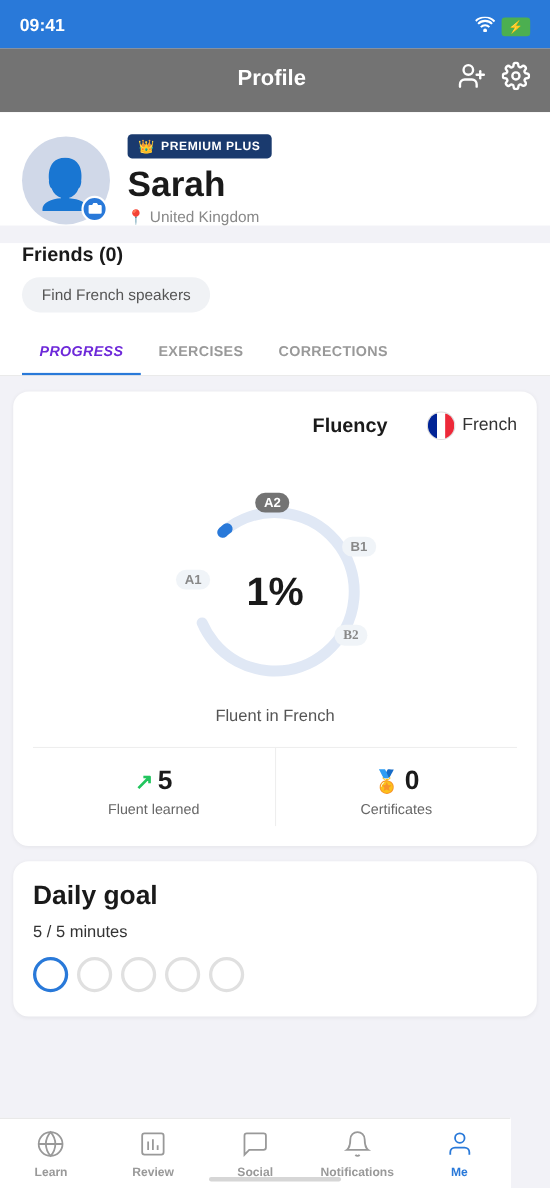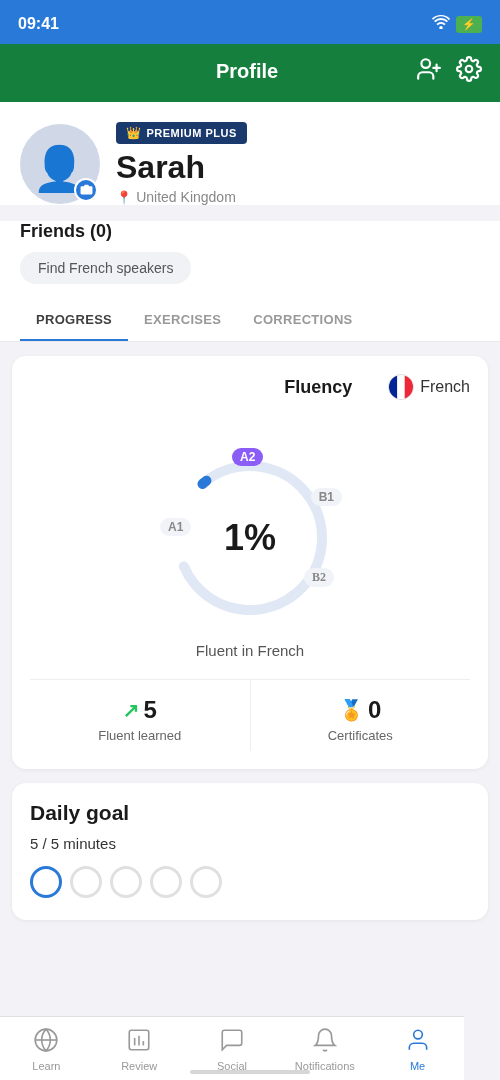--- a/index.html
+++ b/index.html
@@ -27,21 +27,21 @@
       font-weight: 600;
     }
     .status-icons {
       display: flex;
       align-items: center;
       gap: 6px;
     }
 
     
     .header {
-      background: #15803d;
+      background: #737373;
       display: flex;
       align-items: center;
       justify-content: space-between;
       padding: 12px 18px 16px;
     }
     .header-title {
       color: white;
       font-size: 20px;
       font-weight: 600;
       flex: 1;
@@ -178,22 +178,23 @@
     .tab {
       padding: 12px 16px;
       font-size: 13px;
       font-weight: 600;
       color: #999;
       cursor: pointer;
       border-bottom: 2.5px solid transparent;
       letter-spacing: 0.3px;
     }
     .tab.active {
-      color: #404040;
+      color: #6d28d9;
       border-bottom-color: #2979d9;
+      font-style: italic;
     }
 
     
     .content-area {
       padding: 14px 12px;
       background: #f2f2f7;
       min-height: 400px;
     }
 
     
@@ -261,21 +262,21 @@
     .level-label {
       position: absolute;
       font-size: 12px;
       font-weight: 600;
       color: #888;
       background: #f0f4f8;
       border-radius: 12px;
       padding: 2px 8px;
     }
     .level-label.a1 { top: 80px; left: 10px; }
-    .level-label.a2 { top: 10px; left: 82px; color: white; background: #8b5cf6; }
+    .level-label.a2 { top: 10px; left: 82px; color: white; background: #737373; }
     .level-label.b1 { top: 50px; right: 8px; }
     .level-label.b2 { top: 130px; right: 16px; font-family: Liberation Serif, serif; }
     .circle-center-text {
       position: absolute;
       top: 50%; left: 50%;
       transform: translate(-50%, -50%);
       text-align: center;
     }
     .percent-text {
       font-size: 36px;
@@ -319,21 +320,21 @@
     }
     .stat-icon.green { color: #22c55e; }
     .stat-icon.red { color: #ef4444; }
     .stat-label {
       font-size: 13px;
       color: #666;
     }
 
     
     .daily-goal-title {
-      font-size: 21px;
+      font-size: 24px;
       font-weight: 700;
       color: #1a1a1a;
       margin-bottom: 10px;
     }
     .daily-goal-value {
       font-size: 15px;
       color: #333;
       font-weight: 500;
     }
 
@@ -341,20 +342,21 @@
     .bottom-nav {
       position: fixed;
       bottom: 0;
       left: 0;
       width: 464px;
       background: white;
       border-top: 1px solid #e0e0e0;
       display: flex;
       align-items: flex-start;
       padding: 10px 0 8px;
+      font-weight: bold;
     }
     .nav-item {
       flex: 1;
       display: flex;
       flex-direction: column;
       align-items: center;
       gap: 3px;
       cursor: pointer;
       padding: 0 4px;
     }

